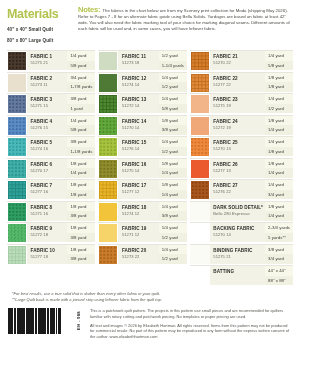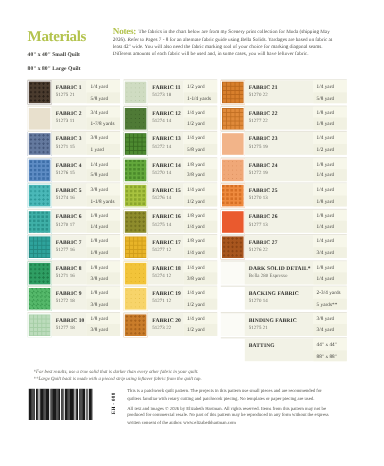--- a/index.html
+++ b/index.html
@@ -2,21 +2,21 @@
 <html><head>
 <meta charset="utf-8">
 <style>
   * { box-sizing: border-box; margin: 0; padding: 0; }
   html, body {
     width: 300px; height: 388px;
     background: #ffffff;
     font-family: "Liberation Sans", sans-serif;
     overflow: hidden;
   }
-  .page { position: relative; width: 300px; height: 388px; padding: 16px; font-family: Liberation Serif, serif; }
+  .page { position: relative; width: 300px; height: 388px; padding: 0; }
 
   
   .header { display: flex; padding: 7px 7px 0 7px; }
   .hdr-left { width: 68px; flex: 0 0 68px; padding-top: 1px; }
   .materials-title {
     font-size: 12.5px; font-weight: bold; color: #b3c34d;
     letter-spacing: -0.3px; line-height: 13px; margin-bottom: 5px;
   }
   .size-line {
     font-size: 4.6px; font-weight: bold; color: #3a3a36;

